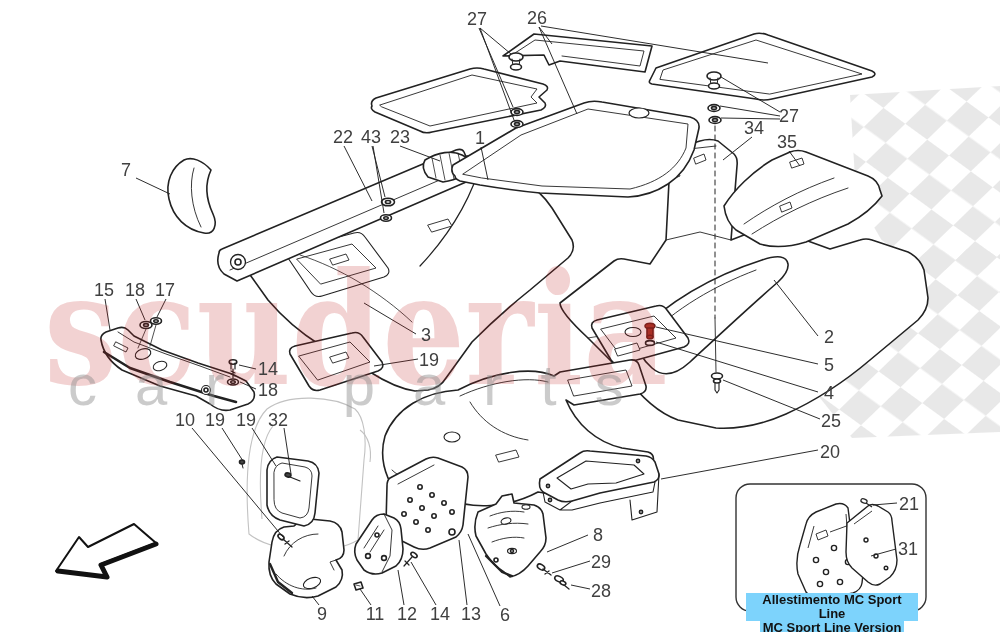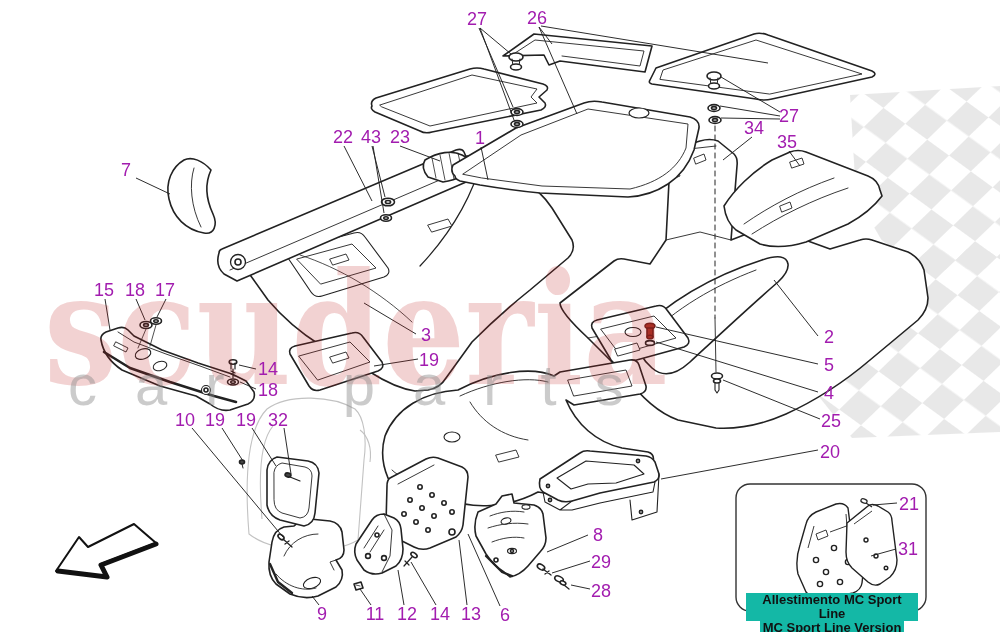--- a/index.html
+++ b/index.html
@@ -8,24 +8,24 @@
   svg.art{position:absolute;left:0;top:0;z-index:1;}
   .wm-primary{position:absolute;left:44px;top:252px;z-index:2;
     font-family:"DejaVu Serif",serif;font-weight:bold;font-size:155px;line-height:1;
     color:rgba(192,32,32,0.20);transform:scaleX(0.84);transform-origin:0 0;
     white-space:nowrap;pointer-events:none;user-select:none;}
   .wm-secondary{position:absolute;left:68px;top:356px;z-index:2;
     font-family:"Liberation Sans",sans-serif;font-size:58px;line-height:1;
     letter-spacing:38px;word-spacing:26px;color:rgba(140,140,140,0.45);
     white-space:nowrap;pointer-events:none;user-select:none;}
   .pl{position:absolute;z-index:5;transform:translate(-50%,-50%);
-      font-size:18px;color:#a21caf;white-space:nowrap;}
+      font-size:18px;color:#404040;white-space:nowrap;}
   .mc-caption{position:absolute;left:746px;top:593px;width:172px;z-index:5;
       text-align:center;font-weight:bold;font-size:13px;line-height:14px;color:#111;}
-  .mc-caption span{display:inline-block;background:#14b8a6;padding:0 3px;}
+  .mc-caption span{display:inline-block;background:#7dd3fc;padding:0 3px;}
 </style>
 </head>
 <body>
 
 <div class="stage">
 
 <svg class="art" width="1000" height="632" viewBox="0 0 1000 632">
   <defs>
     <pattern id="chk" width="54" height="54" patternUnits="userSpaceOnUse" patternTransform="rotate(36) skewX(-10)">
       <rect width="27" height="27" fill="#d7d7d7"></rect>

